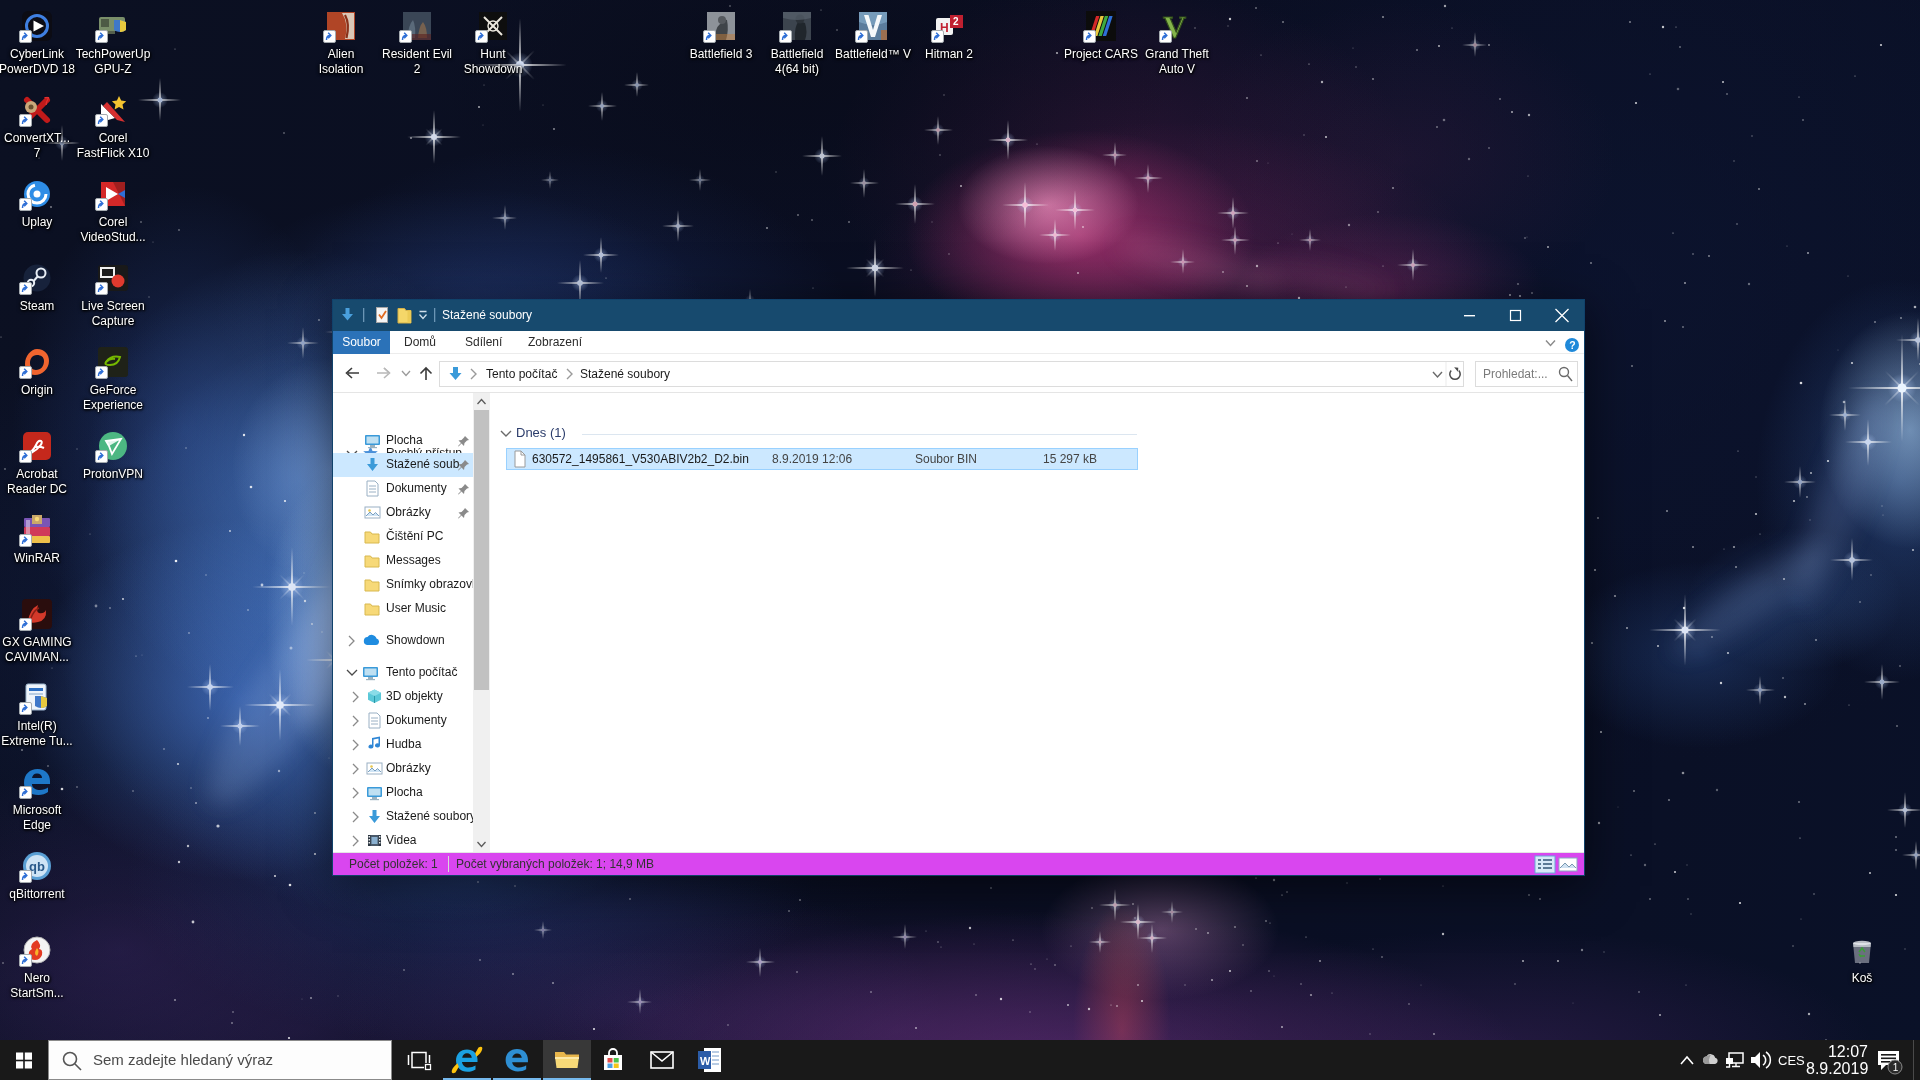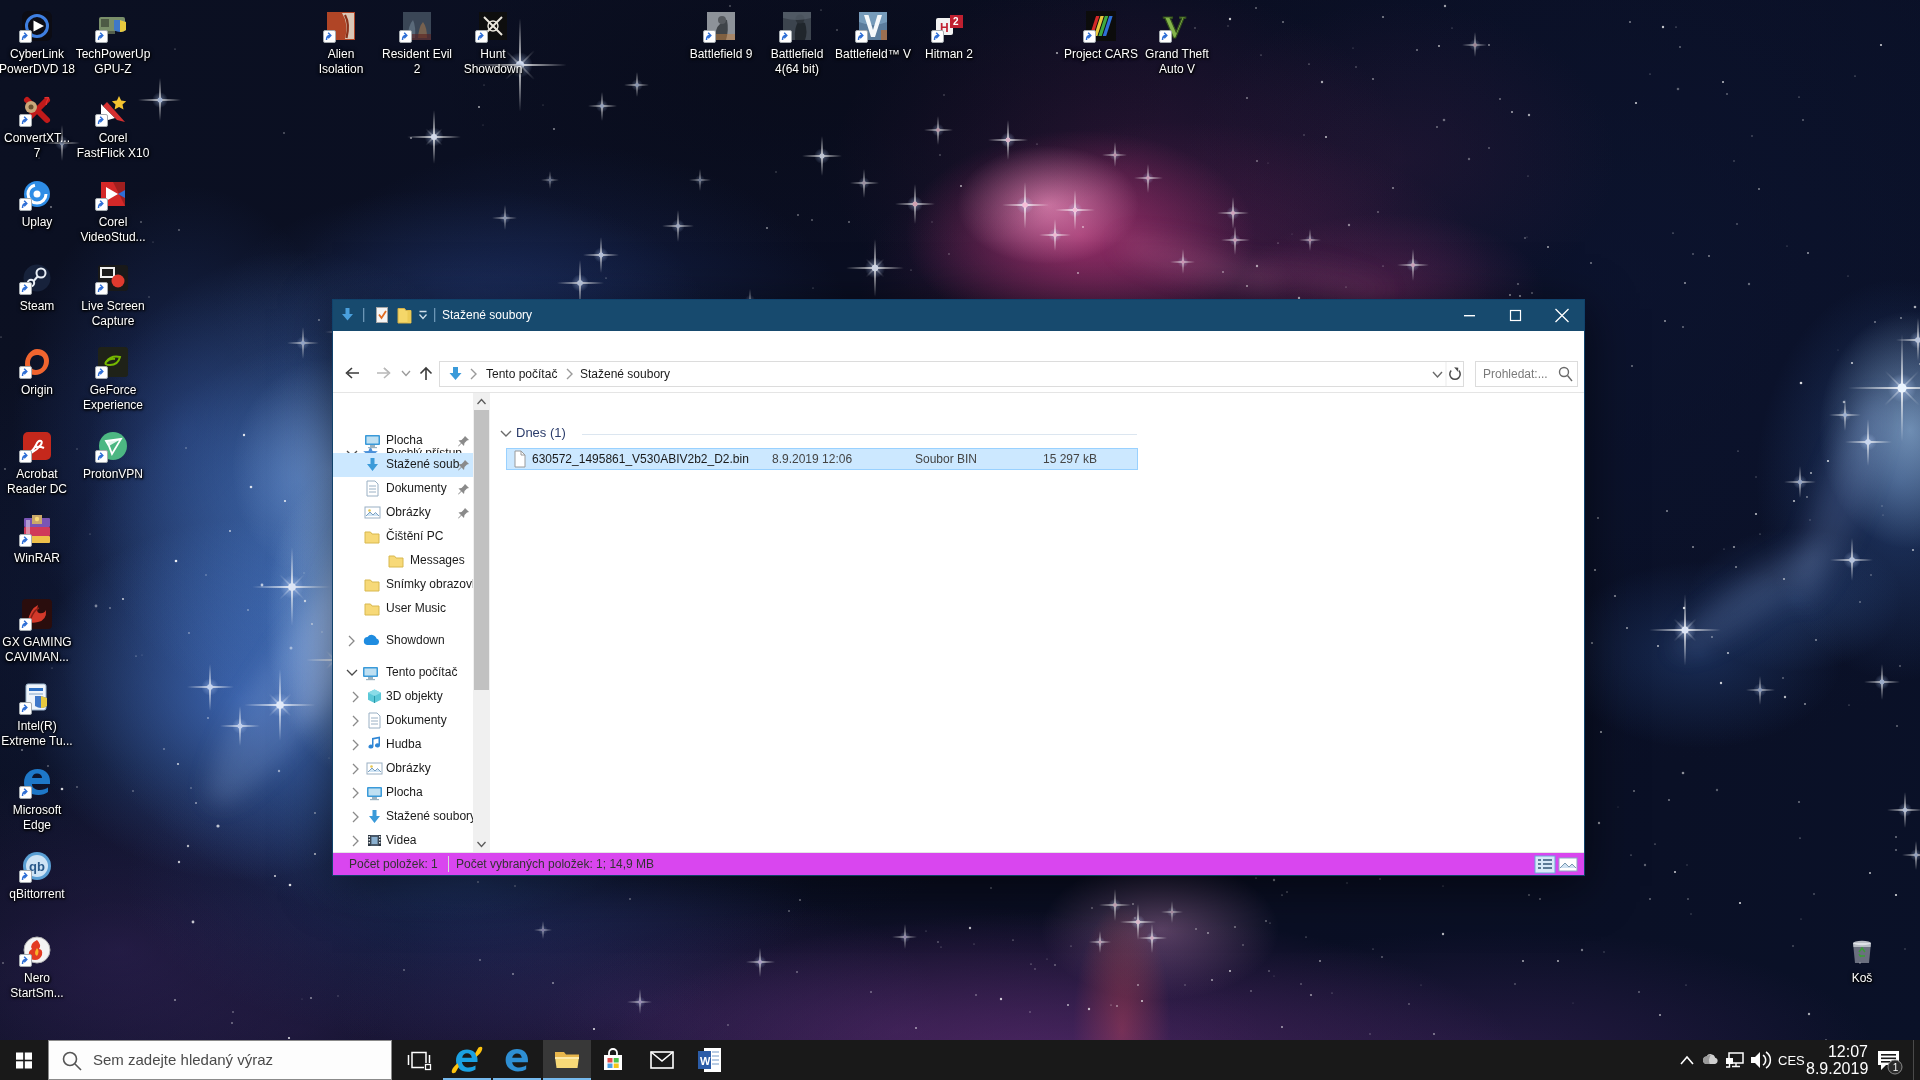--- a/index.html
+++ b/index.html
@@ -1328,21 +1328,21 @@
         <path d="M10 30 q0 -12 5 -16 q3 -2 3 -5 l4 1 q2 10 -1 20 Z" fill="#3f4449"></path>
         <circle cx="17" cy="10" r="4" fill="#55595e"></circle>
         <rect x="2" y="24" width="28" height="6" fill="#c27b3a" opacity=".5"></rect>
       </svg>
       <span class="sc">
         <svg width="11" height="11" viewBox="0 0 11 11">
           <path d="M2.5 9 Q2.5 4.5 6 4.5 M4.2 1.8 L6.8 4.5 L4.2 7.2" stroke="#2f6fd6" stroke-width="1.5" fill="none"></path>
         </svg>
       </span>
     </span>
-    <div class="lbl">Battlefield 9</div>
+    <div class="lbl">Battlefield 3</div>
   </div>
 <div class="dicon" style="left:755px;top:10px">
     <span class="ic">
       <svg width="32" height="32">
         <rect x="2" y="2" width="28" height="28" fill="#3c444e"></rect>
         <path d="M14 30 q-1 -14 4 -19 l6 2 q3 9 0 17 Z" fill="#20262c"></path>
         <circle cx="19" cy="9" r="4.5" fill="#2b3138"></circle>
         <path d="M2 2 h28 v6 q-14 4 -28 0 Z" fill="#59626d" opacity=".7"></path>
       </svg>
       <span class="sc">
@@ -1440,20 +1440,31 @@
         <path d="M86.5 11.5 h7 M86.5 14.5 l3.5 4 3.5 -4" stroke="#cfe0ec" stroke-width="1.3" fill="none"></path>
         <rect x="101" y="8" width="1.3" height="14" fill="#6b96b5"></rect>
       </svg>
       <span style="position:absolute;left:109px;top:8px;color:#fff;font-size:12px">Stažené soubory</span>
       <svg width="160" height="31" style="position:absolute;right:0;top:0">
         <rect x="40" y="15" width="11" height="1.4" fill="#fff"></rect>
         <rect x="86.5" y="10.5" width="10" height="10" fill="none" stroke="#fff" stroke-width="1.2"></rect>
         <path d="M131.5 10 l13 13 M144.5 10 l-13 13" stroke="#fff" stroke-width="1.3" transform="translate(0,-1)"></path>
       </svg>
     </div>
+    <div style="position:absolute;left:0;top:31px;width:100%;height:23px;background:#fff;border-bottom:1px solid #ececec">
+      <div style="position:absolute;left:0;top:0;width:57px;height:23px;background:#2b72b8;color:#fff;text-align:center;line-height:23px">Soubor</div>
+      <span style="position:absolute;left:71px;top:4px;color:#2b2b2b">Domů</span>
+      <span style="position:absolute;left:132px;top:4px;color:#2b2b2b">Sdílení</span>
+      <span style="position:absolute;left:195px;top:4px;color:#2b2b2b">Zobrazení</span>
+      <svg width="50" height="23" style="position:absolute;right:0;top:0">
+        <path d="M12 9.5 l4.5 5 4.5 -5" stroke="#8a8a8a" stroke-width="1.4" fill="none"></path>
+        <circle cx="38" cy="14" r="7" fill="#1f89d9"></circle>
+        <text x="35.2" y="18.2" font-size="10.5" fill="#fff" font-family="Liberation Sans" font-weight="bold">?</text>
+      </svg>
+    </div>
     <div style="position:absolute;left:0;top:54px;width:100%;height:38px;background:#fff">
       <svg width="106" height="38" style="position:absolute;left:0;top:0">
         <path d="M26 19 h-11 M19 14 l-5.5 5 5.5 5" stroke="#3b3b3b" stroke-width="1.6" fill="none"></path>
         <path d="M44 19 h11 M51 14 l5.5 5 -5.5 -5" stroke="#b8b8b8" stroke-width="1.6" fill="none"></path>
         <path d="M51 14 l5.5 5 -5.5 5" stroke="#b8b8b8" stroke-width="1.6" fill="none"></path>
         <path d="M69 17 l4 4.5 4 -4.5" stroke="#9a9a9a" stroke-width="1.3" fill="none"></path>
         <path d="M93 26 v-12 M87.5 19.5 l5.5 -5.5 5.5 5.5" stroke="#3b3b3b" stroke-width="1.6" fill="none"></path>
       </svg>
       <div style="position:absolute;left:106px;top:7px;width:1025px;height:26px;border:1px solid #dcdcdc;background:#fff">
         <svg width="30" height="24" style="position:absolute;left:2px;top:0">
@@ -1534,21 +1545,21 @@
         <svg width="12" height="12" style="position:absolute;left:125px;top:6px">
           <path d="M7 1 l4 4 -2 .5 -2.5 2.5 -.5 3 -2.5 -2.5 -3 3 -.5 -.5 3 -3 -2.5 -2.5 3 -.5 2.5 -2.5 Z" fill="#8a8a8a"></path>
         </svg>
       </div>
       <div style="position:absolute;left:0;top:132px;width:140px;height:24px;">
         <svg width="17" height="17" style="position:absolute;left:31px;top:3px">
           <path d="M1 4 h5.5 l1.5 2 h7 v9 H1 Z" fill="#f7d978" stroke="#d8b84e"></path>
         </svg>
         <span style="position:absolute;left:53px;top:4px;white-space:nowrap">Čištění PC</span>
       </div>
-      <div style="position:absolute;left:0;top:156px;width:140px;height:24px;margin-left:24px;">
+      <div style="position:absolute;left:0;top:156px;width:140px;height:24px;">
         <svg width="17" height="17" style="position:absolute;left:31px;top:3px">
           <path d="M1 4 h5.5 l1.5 2 h7 v9 H1 Z" fill="#f7d978" stroke="#d8b84e"></path>
         </svg>
         <span style="position:absolute;left:53px;top:4px;white-space:nowrap">Messages</span>
       </div>
       <div style="position:absolute;left:0;top:180px;width:140px;height:24px;">
         <svg width="17" height="17" style="position:absolute;left:31px;top:3px">
           <path d="M1 4 h5.5 l1.5 2 h7 v9 H1 Z" fill="#f7d978" stroke="#d8b84e"></path>
         </svg>
         <span style="position:absolute;left:53px;top:4px;white-space:nowrap">Snímky obrazovl</span>

